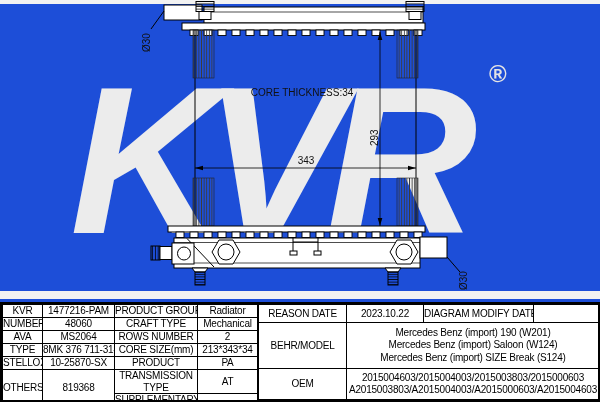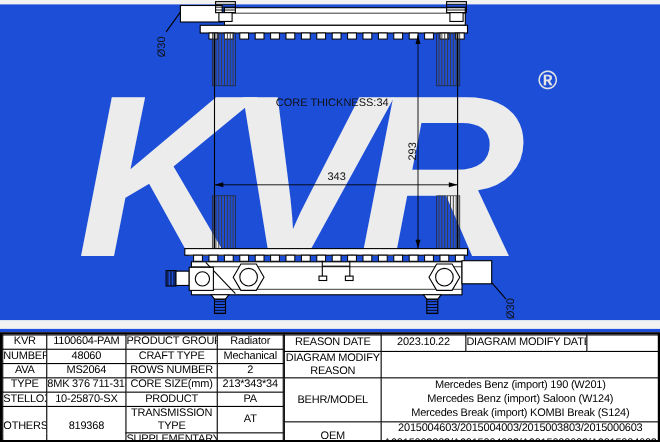--- a/index.html
+++ b/index.html
@@ -190,21 +190,21 @@
     <table id="left-table">
       <colgroup>
           <col style="width:40px">
           <col style="width:72px">
           <col style="width:83px">
           <col style="width:60px">
         </colgroup>
       <tbody>
           <tr style="height:13px">
         <td class="nowrap">KVR</td>
-        <td class="nowrap">1100604-PAM</td>
+        <td class="nowrap">1477216-PAM</td>
         <td class="nowrap">PRODUCT GROUP</td>
         <td class="nowrap">Radiator</td>
       </tr>
       <tr style="height:13px">
         <td class="nowrap">NUMBER</td>
         <td class="nowrap">48060</td>
         <td class="nowrap">CRAFT TYPE</td>
         <td class="nowrap">Mechanical</td>
       </tr>
       <tr style="height:13px">
@@ -245,30 +245,26 @@
           <col style="width:110px">
           <col style="width:66px">
         </colgroup>
       <tbody>
           <tr style="height:15px">
         <td class="nowrap">REASON DATE</td>
         <td class="nowrap">2023.10.22</td>
         <td class="nowrap">DIAGRAM MODIFY DATE</td>
         <td class="nowrap"></td>
       </tr>
-      <tr style="height:21px">
-        <td class="wrapcell">DIAGRAM MODIFY REASON</td>
-        <td colspan="3"></td>
-      </tr>
       <tr style="height:40px">
         <td class="nowrap">BEHR/MODEL</td>
         <td colspan="3" class="mline">
           <div>Mercedes Benz (import) 190 (W201)</div>
           <div>Mercedes Benz (import) Saloon (W124)</div>
-          <div>Mercedes Break (import) KOMBI Break (S124)</div>
+          <div>Mercedes Benz (import) SIZE Break (S124)</div>
         </td>
       </tr>
       <tr style="height:24px">
         <td class="nowrap">OEM</td>
         <td colspan="3" class="mline">
           <div>2015004603/2015004003/2015003803/2015000603</div>
           <div>A2015003803/A2015004003/A2015000603/A2015004603</div>
         </td>
       </tr>
     </tbody>

